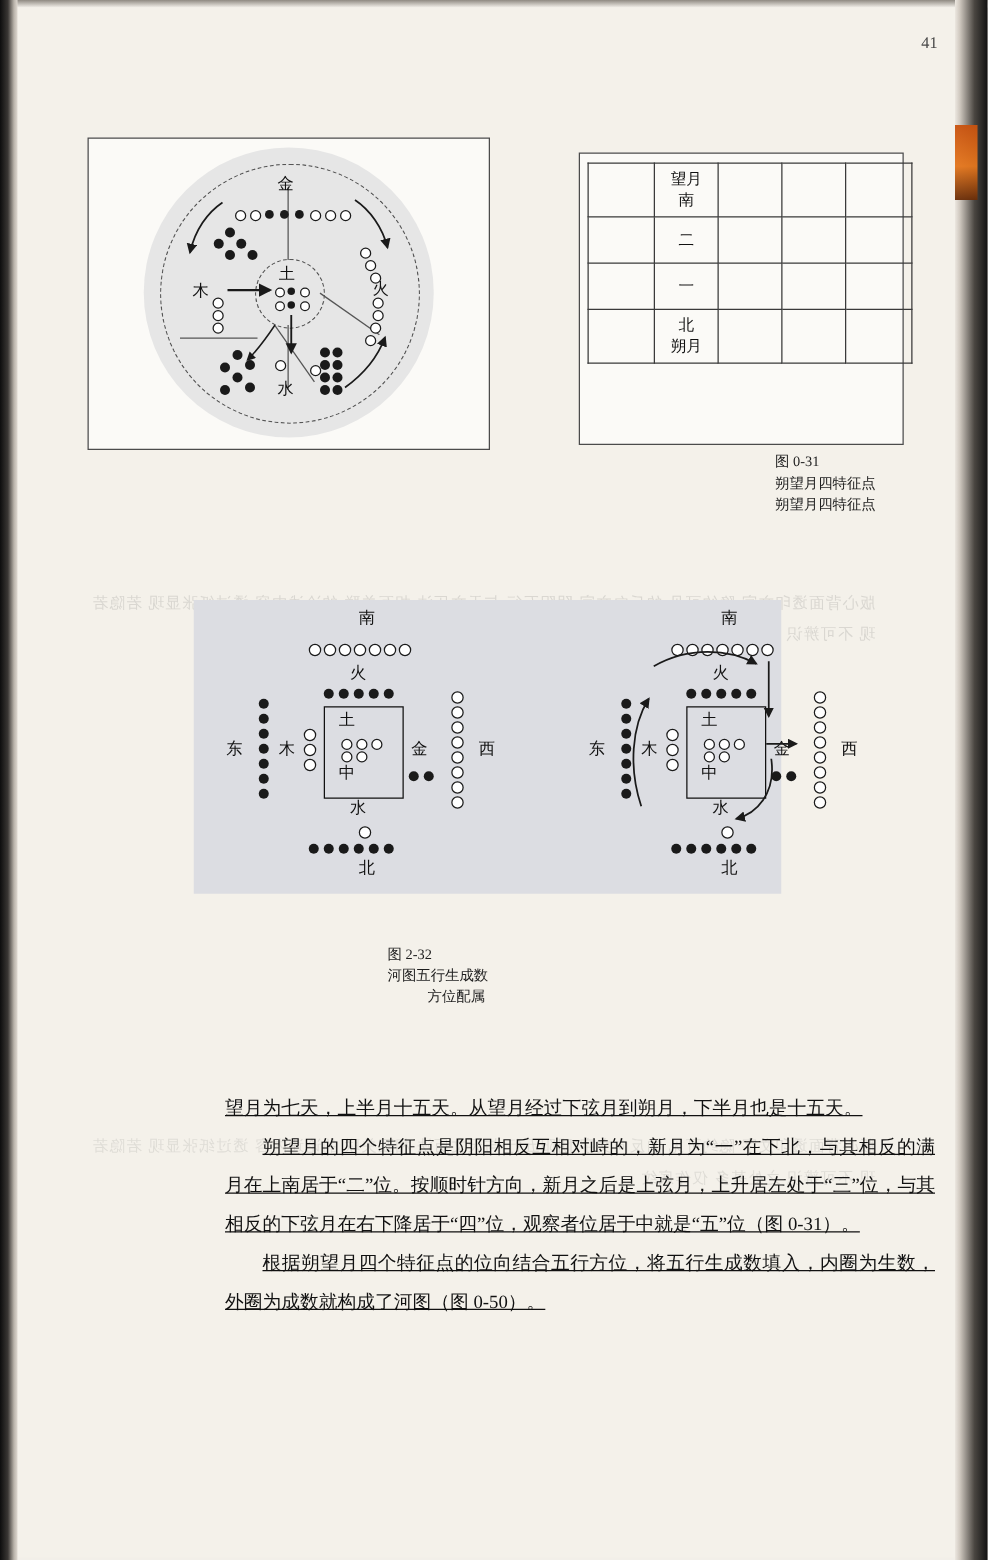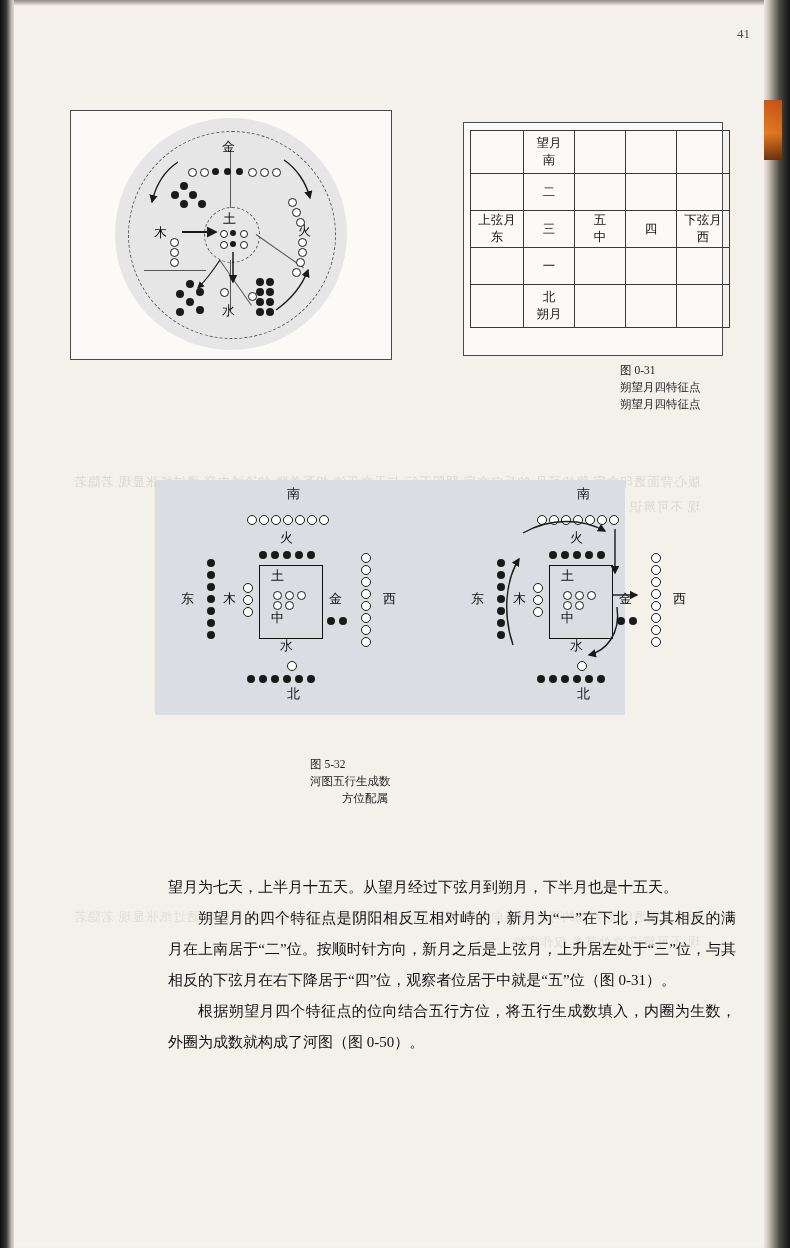--- a/index.html
+++ b/index.html
@@ -176,30 +176,20 @@
         <td style="width:50px;"></td>
       </tr>
       <tr>
         <td style="height:34px;"></td>
         <td><span>二</span></td>
         <td></td>
         <td></td>
         <td></td>
       </tr>
       <tr>
-        <td><span style="white-space:pre-line">上弦月
-东</span></td>
-        <td><span>三</span></td>
-        <td><span style="white-space:pre-line">五
-中</span></td>
-        <td><span>四</span></td>
-        <td><span style="white-space:pre-line">下弦月
-西</span></td>
-      </tr>
-      <tr>
         <td style="height:34px;"></td>
         <td><span>一</span></td>
         <td></td>
         <td></td>
         <td></td>
       </tr>
       <tr>
         <td style="height:40px;"></td>
         <td><span style="white-space:pre-line">北
 朔月</span></td>
@@ -275,21 +265,21 @@
     <div class="dot w" style="left:112px;top:176px;width:8px;height:8px;"></div>
     <div class="dot b" style="left:72px;top:190px;width:8px;height:8px;"></div>
     <div class="dot b" style="left:84px;top:190px;width:8px;height:8px;"></div>
     <div class="dot b" style="left:96px;top:190px;width:8px;height:8px;"></div>
     <div class="dot b" style="left:108px;top:190px;width:8px;height:8px;"></div>
     <div class="dot b" style="left:120px;top:190px;width:8px;height:8px;"></div>
     <div class="dot b" style="left:132px;top:190px;width:8px;height:8px;"></div>
     <span class="lbl" style="left:112px;top:200px;">北</span>
   </div>
   <div class="fig-caption left" style="left:310px;top:756px;width:160px;">
-    <div>图 5-32</div>
+    <div>图 2-32</div>
     <div>河图五行生成数</div>
     <div style="text-align:center;width:110px;">方位配属</div>
   </div>
 
   <div class="circ-wrap" style="left:465px;top:485px;width:250px;height:230px;">
     <span class="lbl" style="left:112px;top:0px;">南</span>
     <div class="dot w" style="left:72px;top:30px;width:8px;height:8px;"></div>
     <div class="dot w" style="left:84px;top:30px;width:8px;height:8px;"></div>
     <div class="dot w" style="left:96px;top:30px;width:8px;height:8px;"></div>
     <div class="dot w" style="left:108px;top:30px;width:8px;height:8px;"></div>
@@ -355,18 +345,18 @@
         </marker>
       </defs>
       <path d="M58,48 C86,32 118,34 140,46" stroke="#1a1a1a" fill="none" stroke-width="1.4" marker-end="url(#ah33)"></path>
       <path d="M150,44 L150,88" stroke="#1a1a1a" fill="none" stroke-width="1.4" marker-end="url(#ah33)"></path>
       <path d="M148,110 L172,110" stroke="#1a1a1a" fill="none" stroke-width="1.4" marker-end="url(#ah33)"></path>
       <path d="M152,122 C156,150 140,166 124,170" stroke="#1a1a1a" fill="none" stroke-width="1.4" marker-end="url(#ah33)"></path>
       <path d="M48,160 C38,130 40,96 54,74" stroke="#1a1a1a" fill="none" stroke-width="1.4" marker-end="url(#ah33)"></path>
     </svg>
   </div>
 
-  <div class="body" style="left:168px;top:872px;width:568px;">
+  <div class="body" style="left:180px;top:872px;width:568px;text-decoration:underline;">
     <p>望月为七天，上半月十五天。从望月经过下弦月到朔月，下半月也是十五天。</p>
     <p class="indent">朔望月的四个特征点是阴阳相反互相对峙的，新月为“一”在下北，与其相反的满月在上南居于“二”位。按顺时针方向，新月之后是上弦月，上升居左处于“三”位，与其相反的下弦月在右下降居于“四”位，观察者位居于中就是“五”位（图 0-31）。</p>
     <p class="indent">根据朔望月四个特征点的位向结合五行方位，将五行生成数填入，内圈为生数，外圈为成数就构成了河图（图 0-50）。</p>
   </div>
 </div>
 
 </body></html>

